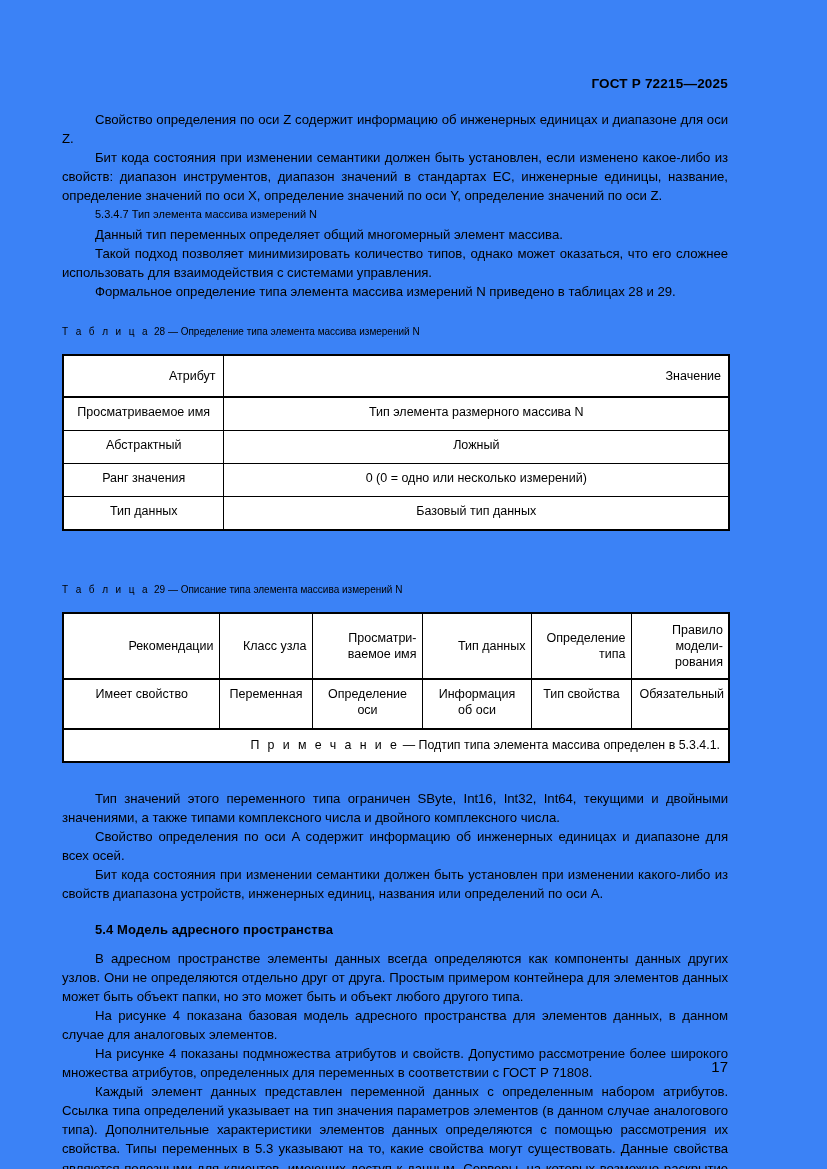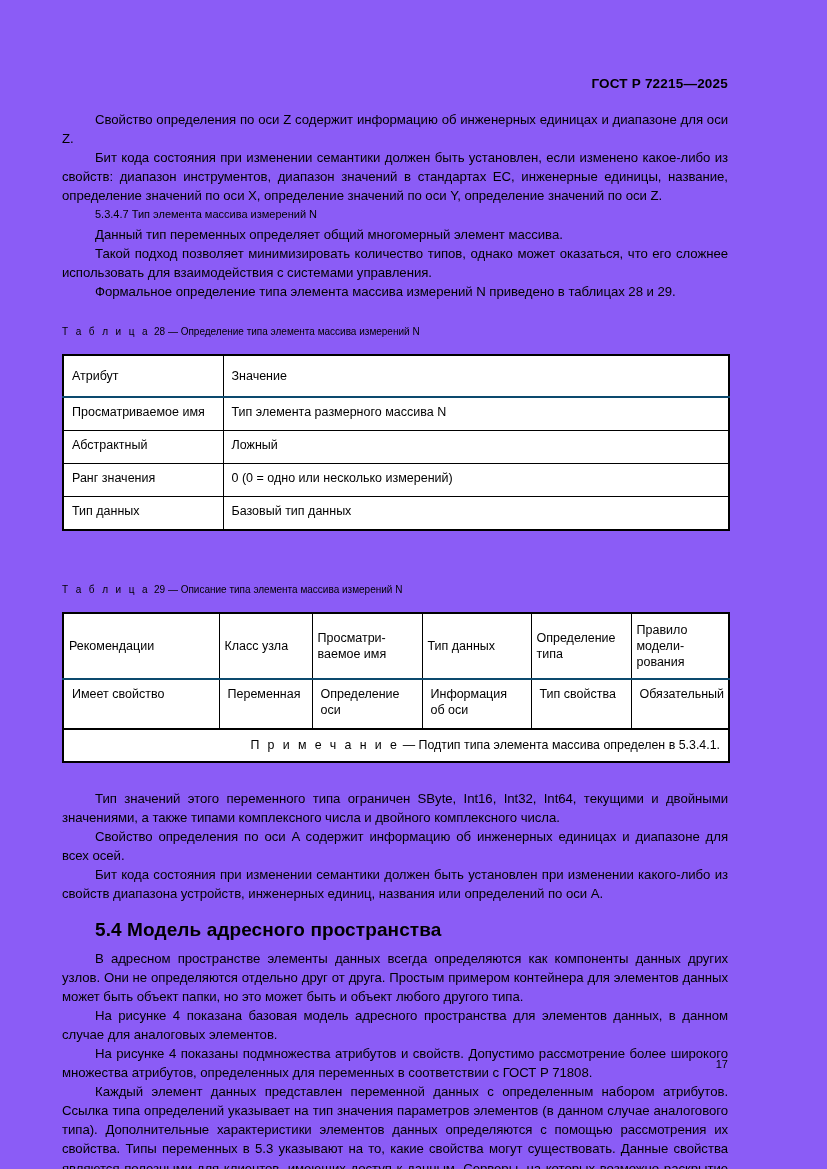--- a/index.html
+++ b/index.html
@@ -10,21 +10,21 @@
   }
   body {
     font-family: "Liberation Sans", "DejaVu Sans", sans-serif;
     color: #000000;
   }
   .page {
     position: relative;
     width: 827px;
     height: 1169px;
     margin: 0 auto;
-    background: #8b5cf6;
+    background: #3b82f6;
     box-sizing: border-box;
     overflow: hidden;
   }
 
   
   .doc-header {
     position: absolute;
     top: 76px;
     right: 99px;
     font-size: 13.5px;
@@ -54,21 +54,21 @@
   h3.clause {
     margin: 0;
     font-size: 11px;
     line-height: 19.1px;
     font-weight: normal;
     text-indent: 33px;
   }
 
   h2.section {
     margin: 0;
-    font-size: 19px;
+    font-size: 13px;
     line-height: 19px;
     font-weight: bold;
     text-indent: 33px;
     letter-spacing: 0.1px;
   }
   .sp-10 { height: 10px; }
   .sp-14 { height: 14px; }
   .sp-16 { height: 16px; }
   .sp-20 { height: 20px; }
   .sp-22 { height: 22px; }
@@ -97,29 +97,29 @@
     background: #fff;
   }
   table.gost td, table.gost th {
     border: 1px solid #000;
     padding: 6px 7px 6px 8px;
     vertical-align: top;
     font-weight: normal;
     line-height: 16px;
   }
   table.gost thead th {
-    text-align: left;
+    text-align: right;
     vertical-align: middle;
-    border-bottom: 2px solid #0c4a6e;
+    border-bottom: 2px solid #000000;
     margin-top: 8px;
   }
   table.gost.outer {
     border: 2px solid #000;
   }
-  table.gost .c-left { text-align: left; }
+  table.gost .c-left { text-align: center; }
 
   
   table.t28 col.a { width: 160px; }
   table.t28 col.b { width: 506px; }
   table.t28 thead th { height: 28px; }
   table.t28 tbody td { height: 20px; }
 
   
   table.t29 col.c1 { width: 156px; }
   table.t29 col.c2 { width: 93px; }
@@ -137,21 +137,21 @@
   }
   table.t29 td.note .kw { letter-spacing: 2.4px; }
 
   
   .page-number {
     position: absolute;
     left: 62px;
     top: 1058px;
     width: 666px;
     text-align: right;
-    font-size: 11px;
+    font-size: 15px;
   }
 </style>
 </head>
 <body>
 
 <div class="page">
 
   <div class="doc-header">ГОСТ Р 72215—2025</div>
 
   <div class="content">

